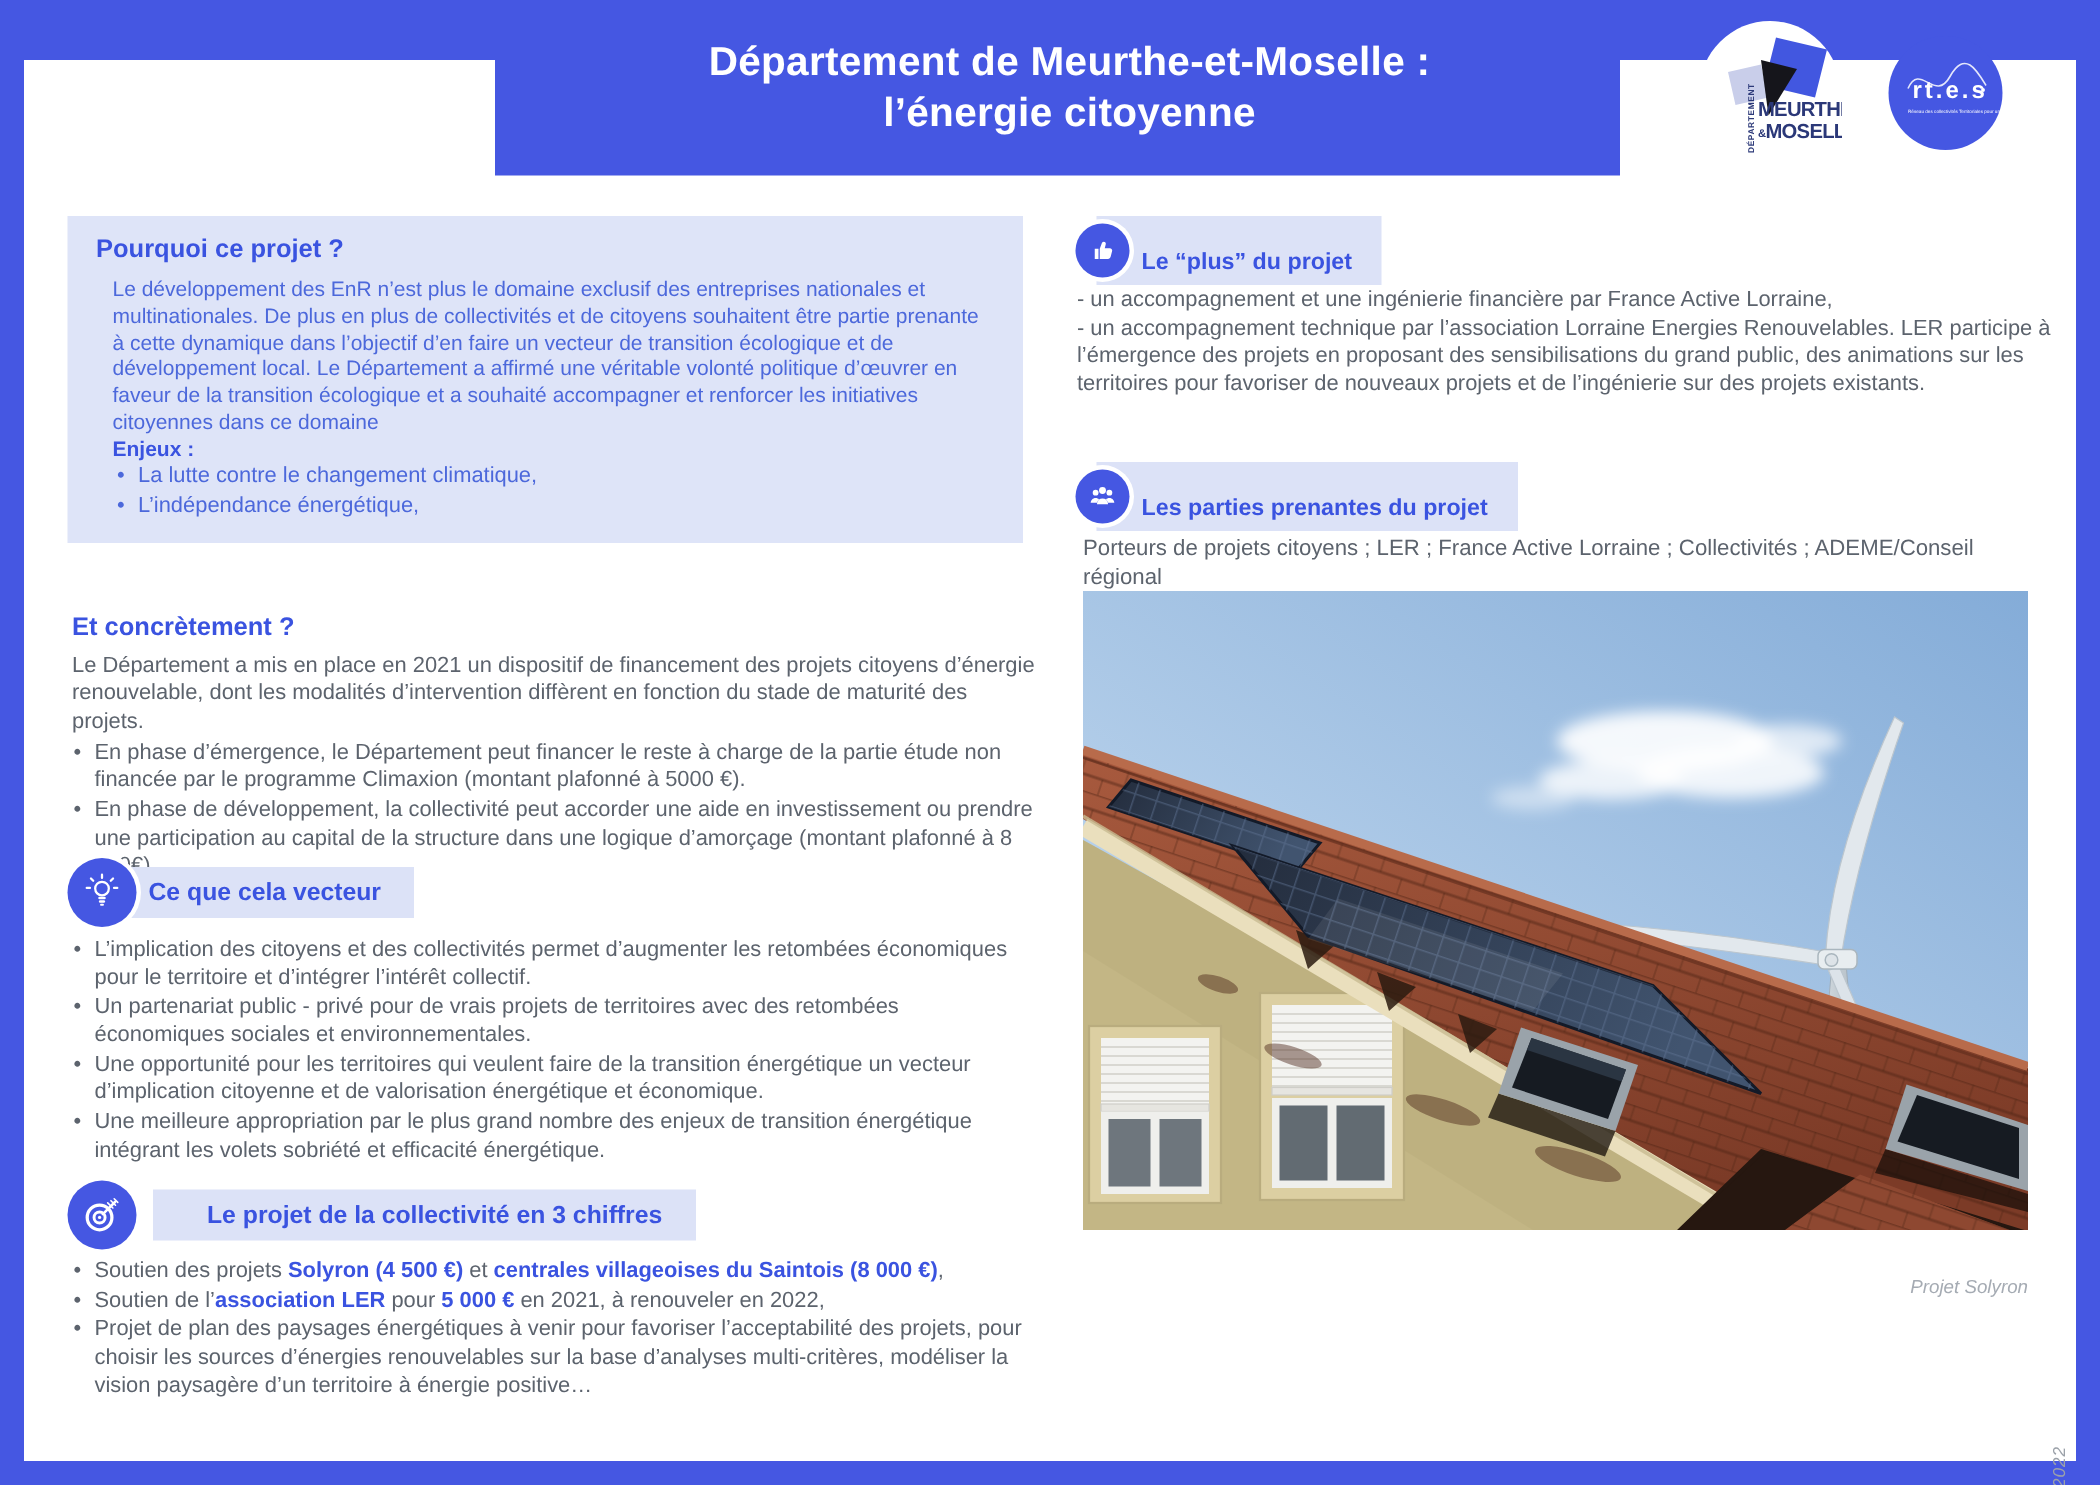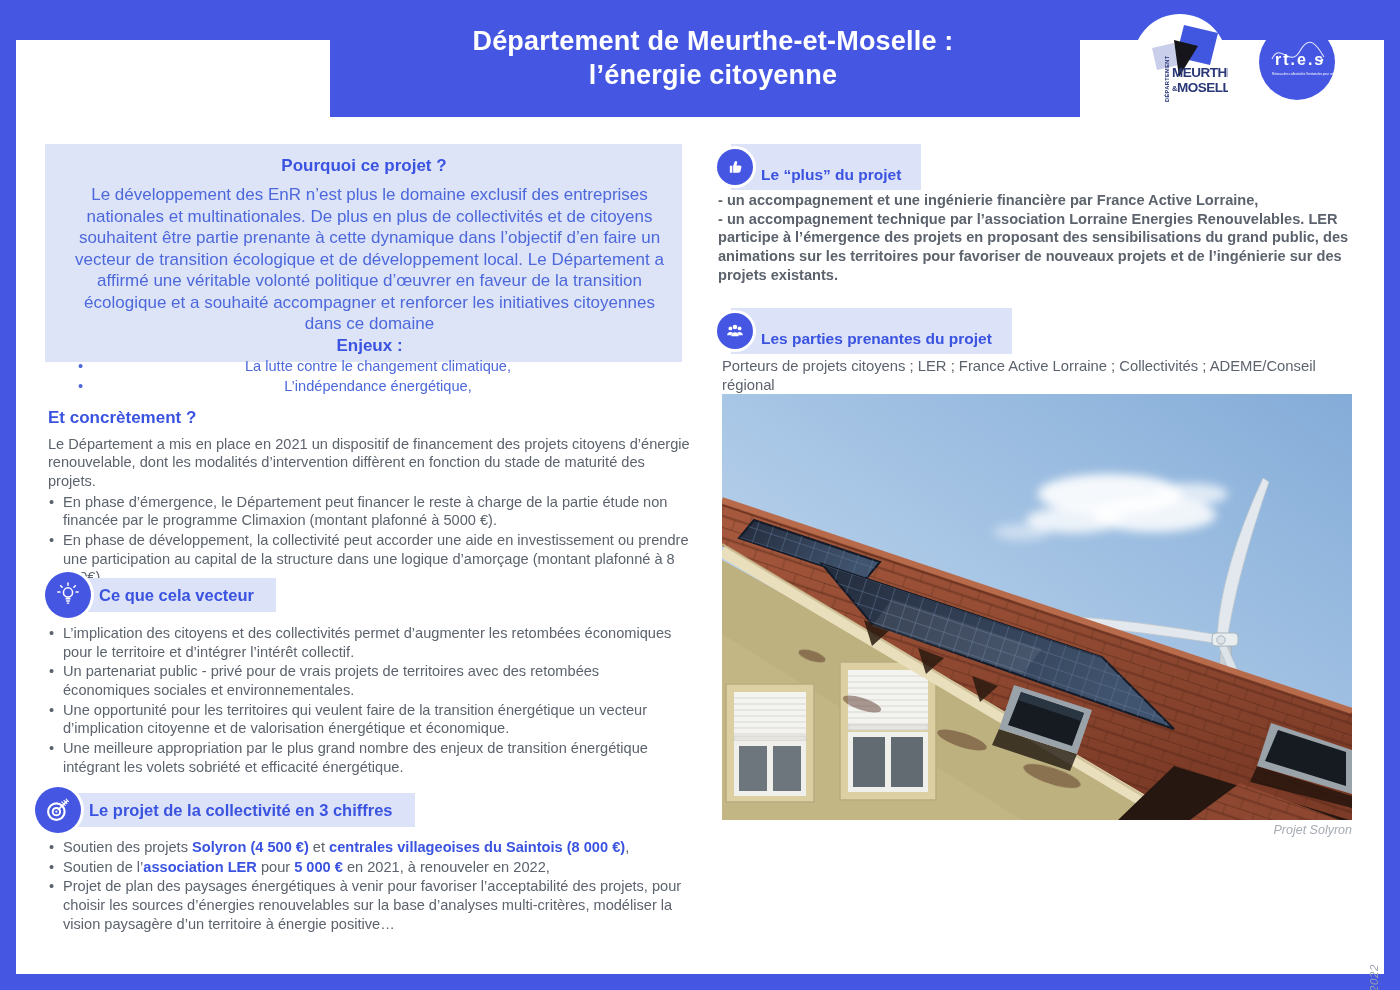--- a/index.html
+++ b/index.html
@@ -28,24 +28,24 @@
     align-items:center;justify-content:center;gap:3px;
   }
   .banner .t{font-size:27px;font-weight:bold;line-height:1.15;letter-spacing:.2px;margin-left:16px;}
 
   .logo-mm{position:absolute;left:1132px;top:13px;width:96px;height:96px;}
   .logo-rtes{position:absolute;left:1258px;top:23px;width:78px;height:78px;}
 
   
   .why-box{
     position:absolute;left:45px;top:144px;width:637px;height:218px;
-    background:var(--box-bg);box-sizing:border-box;padding:12px 18px 4px 19px;text-align:center;
+    background:var(--box-bg);box-sizing:border-box;padding:12px 18px 4px 19px;
   }
   .h-blue{font-size:17px;font-weight:bold;color:var(--heading-blue);margin:0 0 8px 0;}
-  .why-body{color:var(--body-blue);font-size:17px;line-height:1.27;margin-left:11px;}
+  .why-body{color:var(--body-blue);font-size:14px;line-height:1.27;margin-left:11px;}
   .enjeux{font-weight:bold;color:var(--heading-blue);}
   ul.bullets{margin:0;padding:0;list-style:none;}
   ul.bullets li{position:relative;padding-left:15px;margin:0 0 1px 0;}
   ul.bullets li::before{content:"\2022";position:absolute;left:1px;top:0;}
   .why-box ul.bullets{margin-left:13px;color:var(--body-blue);font-size:14.6px;line-height:1.3;}
 
   .block{position:absolute;color:var(--body-gray);font-size:14.6px;line-height:1.28;}
   .blk-concrete{left:48px;top:383px;width:642px;margin-top:24px;}
   .blk-concrete .h-blue{margin-bottom:6px;}
   .blk-concrete .intro{margin:0 0 2px 0;}
@@ -63,27 +63,27 @@
     position:relative;z-index:1;
   }
   .band-lg{font-size:16.5px;line-height:34px;height:34px;padding:0 22px 0 36px;margin-left:-28px;}
   .band-sm{font-size:15.5px;line-height:30px;height:30px;padding:16px 20px 0 30px;margin-left:-22px;}
 
   .blk-produces{left:48px;top:624px;width:642px;}
   .blk-figures{left:48px;top:838px;width:648px;}
   .hl{color:var(--heading-blue);font-weight:bold;}
 
   
-  .blk-plus{left:718px;top:191px;width:650px;font-weight:bold;}
+  .blk-plus{left:718px;top:191px;width:650px;}
   .blk-plus p{margin:0;}
   .blk-stake{left:722px;top:357px;width:645px;font-size:14.8px;}
 
   .photo-wrap{position:absolute;left:722px;top:394px;width:630px;height:426px;}
   .photo-caption{
-    position:absolute;left:1052px;top:823px;width:300px;text-align:right;
+    position:absolute;left:1052px;top:851px;width:300px;text-align:right;
     font-style:italic;color:var(--caption-gray);font-size:12.5px;
   }
   .date-vertical{
     position:absolute;right:20px;bottom:26px;transform:rotate(-90deg);
     transform-origin:bottom right;font-style:italic;color:#9BA1A9;
     font-size:11.5px;letter-spacing:.6px;white-space:nowrap;
   }
 </style>
 </head>
 <body>
@@ -157,21 +157,21 @@
 
   <div class="block blk-produces">
     <ul class="bullets">
       <li>L’implication des citoyens et des collectivités permet d’augmenter les retombées économiques pour le territoire et d’intégrer l’intérêt collectif.</li>
       <li>Un partenariat public - privé pour de vrais projets de territoires avec des retombées économiques sociales et environnementales.</li>
       <li>Une opportunité pour les territoires qui veulent faire de la transition énergétique un vecteur d’implication citoyenne et de valorisation énergétique et économique.</li>
       <li>Une meilleure appropriation par le plus grand nombre des enjeux de transition énergétique intégrant les volets sobriété et efficacité énergétique.</li>
     </ul>
   </div>
 
-  <div class="section-header" style="left:35px;top:787px;">
+  <div class="section-header" style="left:45px;top:787px;gap:39px;">
     <div class="icon-circle icon-lg">
       <svg width="26" height="26" viewBox="0 0 24 24">
         <circle cx="10.5" cy="13.5" r="7.6" fill="none" stroke="#fff" stroke-width="2"></circle>
         <circle cx="10.5" cy="13.5" r="3.4" fill="none" stroke="#fff" stroke-width="1.8"></circle>
         <circle cx="10.5" cy="13.5" r="1" fill="#fff"></circle>
         <g stroke="#fff" stroke-width="1" stroke-linecap="round">
           <path d="M15.5 4.5l3.2 3.2M17.5 3.2l2.8 2.8M19.5 2l2.2 2.2"></path>
         </g>
         <path d="M12.5 11.5L20 4" stroke="#fff" stroke-width="1.6" stroke-linecap="round"></path>
       </svg>

